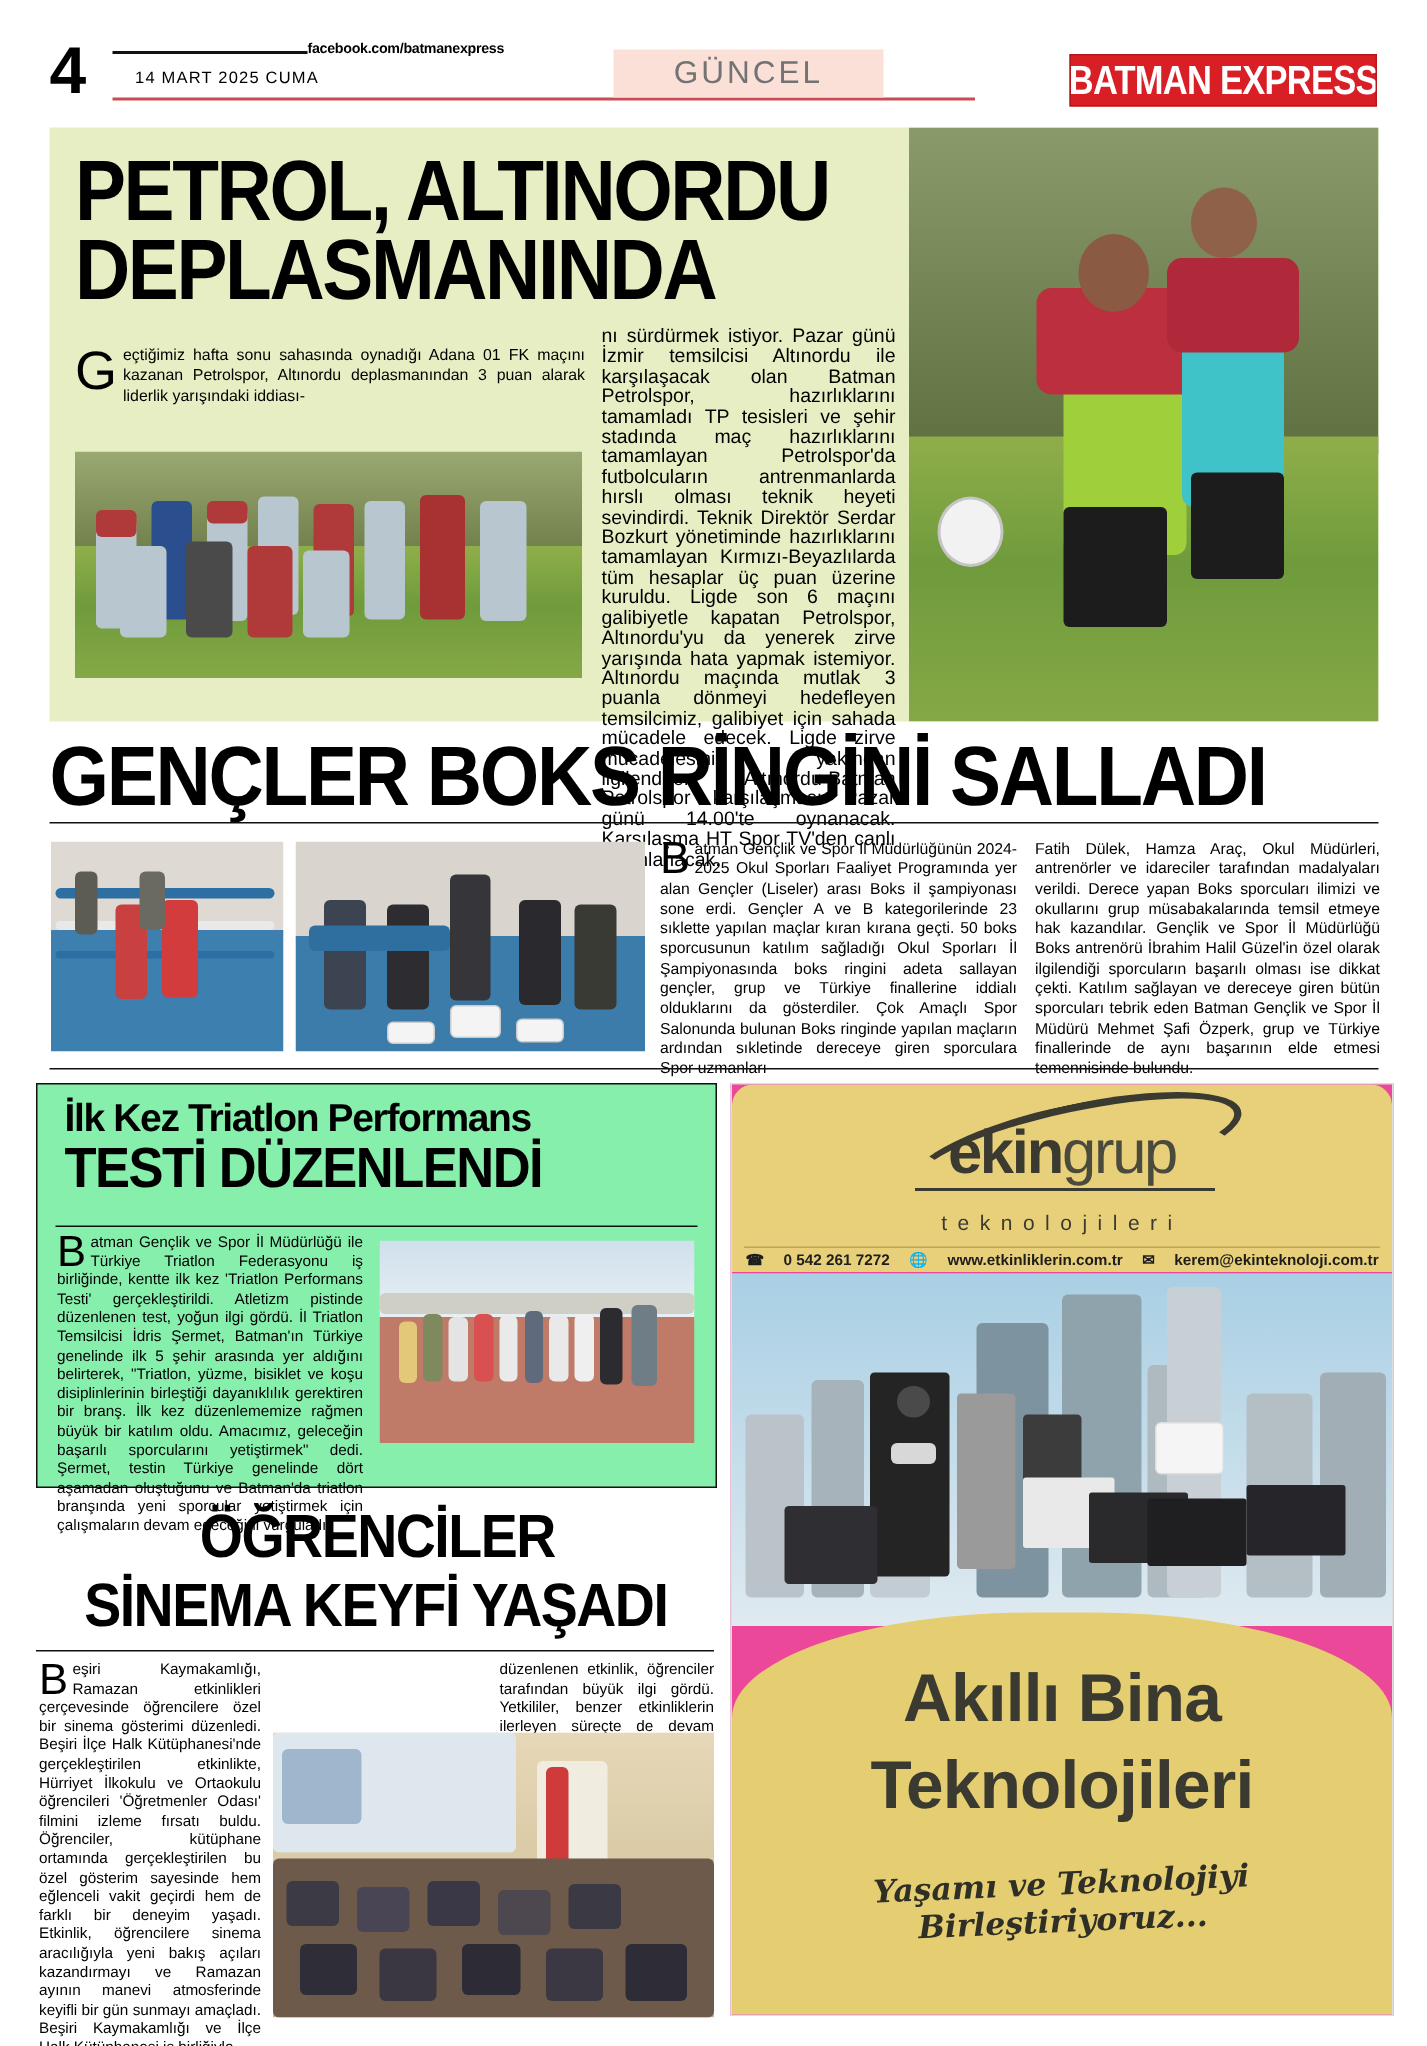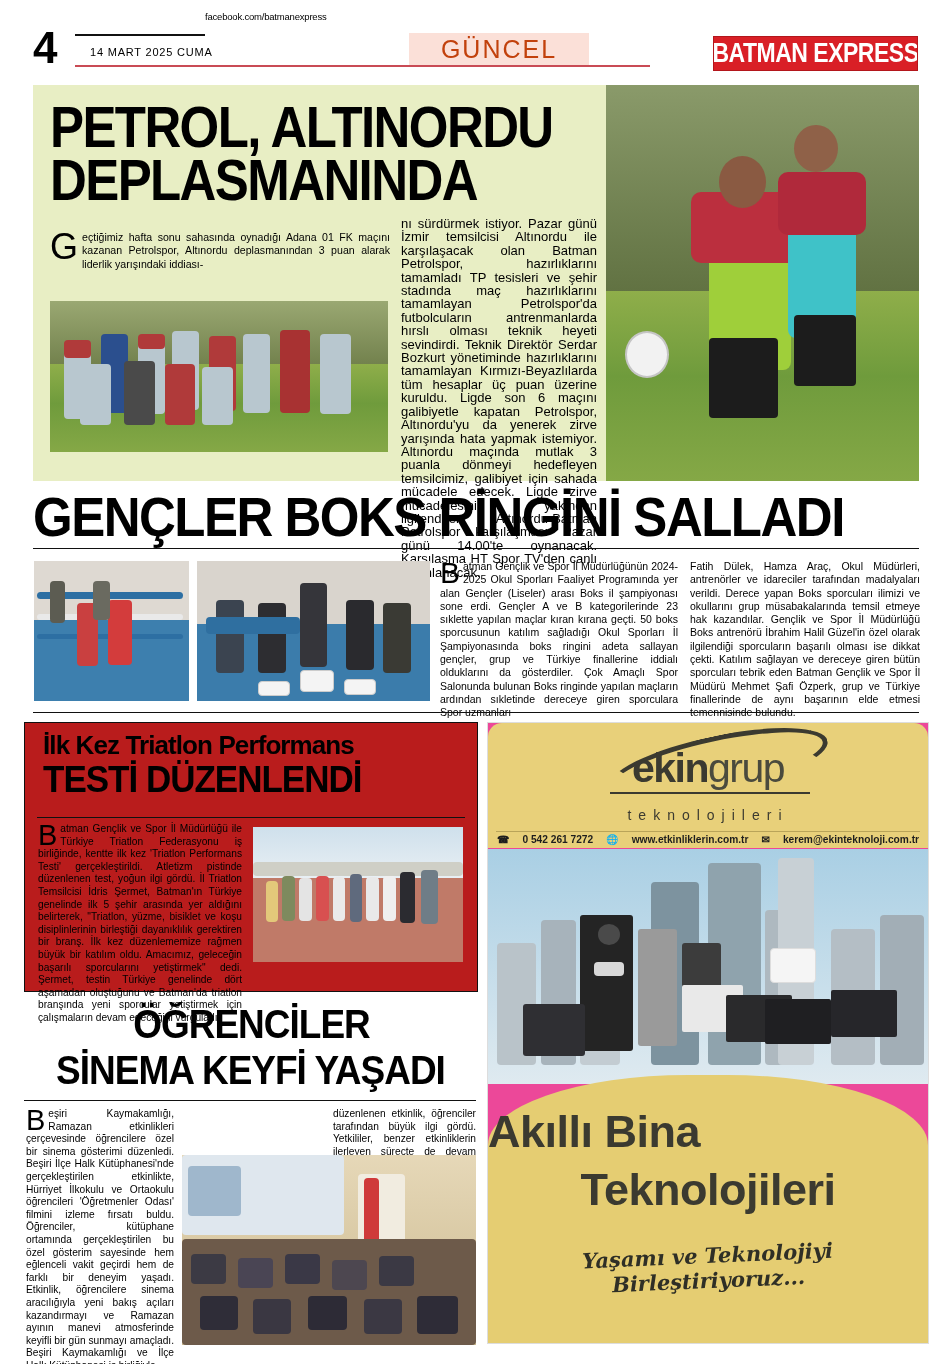--- a/index.html
+++ b/index.html
@@ -7,28 +7,28 @@
     width:951px;height:1364px;position:relative;overflow:hidden;
     font-family:"Liberation Sans", sans-serif;color:#000;
   }
   .page{position:absolute;inset:0;background:#ffffff;}
 
   
   .masthead{position:absolute;left:0;top:0;width:951px;height:82px;}
   .folio{position:absolute;left:33px;top:26px;font-family:"Liberation Sans",sans-serif;
     font-weight:bold;font-size:44px;line-height:44px;letter-spacing:-1px;}
   .rule-top{position:absolute;left:75px;top:34px;width:130px;height:2px;background:#111;}
-  .fb{position:absolute;left:205px;top:11px;font-size:9.5px;letter-spacing:-0.2px;
-     font-family:"Liberation Sans",sans-serif;white-space:nowrap;}
+  .fb{position:absolute;left:205px;top:27px;font-size:9.5px;letter-spacing:-0.2px;
+     font-family:"Liberation Sans",sans-serif;white-space:nowrap;font-weight:bold;}
   .dateline{position:absolute;left:90px;top:46px;font-size:11px;letter-spacing:0.8px;
      font-weight:normal;white-space:nowrap;}
   .rule-bottom{position:absolute;left:75px;top:65px;width:575px;height:2px;background:#c94b55;}
   .section-tab{position:absolute;left:409px;top:33px;width:180px;height:32px;
      background:#fbe0d8;display:flex;align-items:center;justify-content:center;}
-  .section-tab span{font-size:25px;letter-spacing:2px;color:#c2410c;}
+  .section-tab span{font-size:21px;letter-spacing:2px;color:#737373;}
   .logo{position:absolute;left:713px;top:36px;width:203px;height:33px;background:#d91f26;
      border:1px solid #b3161c;display:flex;align-items:center;justify-content:center;overflow:hidden;}
   .logo span{color:#fff;font-weight:bold;font-size:23px;letter-spacing:-0.5px;
      white-space:nowrap;font-family:"Liberation Sans",sans-serif;transform:scaleY(1.18);}
 
   
   .story1{position:absolute;left:33px;top:85px;width:886px;height:396px;background:#e8eec4;}
   .s1-head{position:absolute;left:17px;top:16px;width:540px;
      font-weight:bold;font-size:51px;line-height:47px;letter-spacing:-1.6px;
      transform:scaleY(1.12);transform-origin:left top;}
@@ -47,21 +47,21 @@
   .s2-ph1{position:absolute;left:34px;top:561px;width:155px;height:140px;overflow:hidden;}
   .s2-ph2{position:absolute;left:197px;top:561px;width:233px;height:140px;overflow:hidden;}
   .s2-c1{position:absolute;left:440px;top:560px;width:238px;font-size:10.5px;line-height:13.3px;
      text-align:justify;}
   .s2-c1 .dropcap{float:left;font-size:30px;line-height:24px;padding:1px 3px 0 0;}
   .s2-c2{position:absolute;left:690px;top:560px;width:230px;font-size:10.5px;line-height:13.3px;
      text-align:justify;}
   .s2-rule-b{position:absolute;left:33px;top:712px;width:886px;height:1px;background:#111;}
 
   
-  .s3{position:absolute;left:24px;top:722px;width:452px;height:268px;border:1px solid #111;background:#b91c1c;}
+  .s3{position:absolute;left:24px;top:722px;width:452px;height:268px;border:1px solid #111;background:#86efac;}
   .s3-h1{position:absolute;left:18px;top:8px;width:415px;font-weight:bold;font-size:26px;
      line-height:28px;letter-spacing:-0.9px;}
   .s3-h2{position:absolute;left:18px;top:36px;width:420px;font-weight:bold;font-size:35px;
      line-height:38px;letter-spacing:-1px;transform:scaleY(1.08);transform-origin:left top;}
   .s3-rule{position:absolute;left:12px;top:94px;width:428px;height:1px;background:#111;}
   .s3-text{position:absolute;left:13px;top:100px;width:204px;font-size:10.2px;line-height:12.6px;
      text-align:justify;}
   .s3-text .dropcap{float:left;font-size:29px;line-height:23px;padding:1px 3px 0 0;}
   .s3-photo{position:absolute;left:228px;top:104px;width:210px;height:135px;overflow:hidden;}
 
@@ -97,21 +97,21 @@
   .ad-underline{position:absolute;left:22px;top:58px;width:200px;height:1.5px;background:#3b3a30;}
   .ad-sub{position:absolute;left:0;top:84px;width:440px;text-align:center;font-size:14px;
      letter-spacing:7px;color:#3b3a30;}
   .ad-divider{position:absolute;left:8px;top:108px;width:424px;height:1px;background:#b9a459;}
   .ad-contact{position:absolute;left:0;top:111px;width:440px;display:flex;
      align-items:center;justify-content:center;gap:13px;font-size:10.2px;font-weight:bold;color:#1d1d1d;}
   .ad-contact .ico{font-size:10px;}
   .ad-img{position:absolute;left:0;top:126px;width:440px;height:235px;overflow:hidden;background:#bcd5e6;}
   .ad-bottom{position:absolute;left:0;top:352px;width:440px;height:268px;background:#e5cd72;
      border-radius:200px 200px 0 0 / 70px 70px 0 0;}
-  .ad-claim1{position:absolute;left:0;top:380px;width:440px;font-size:45px;
+  .ad-claim1{position:absolute;left:0;top:380px;width:440px;text-align:center;font-size:45px;
      line-height:58px;font-weight:bold;color:#3b3a30;letter-spacing:-0.5px;}
   .ad-claim2{position:absolute;left:0;top:438px;width:440px;text-align:center;font-size:45px;
      line-height:58px;font-weight:bold;color:#3b3a30;letter-spacing:-0.5px;}
   .ad-slogan{position:absolute;left:0;top:520px;width:440px;text-align:center;
      font-family:"DejaVu Serif",serif;font-style:italic;font-weight:bold;font-size:21px;color:#2f2f26;
      transform:rotate(-2.5deg);}
 
   
   .ph{width:100%;height:100%;position:relative;}
   .sky{position:absolute;left:0;top:0;width:100%;height:52%;

